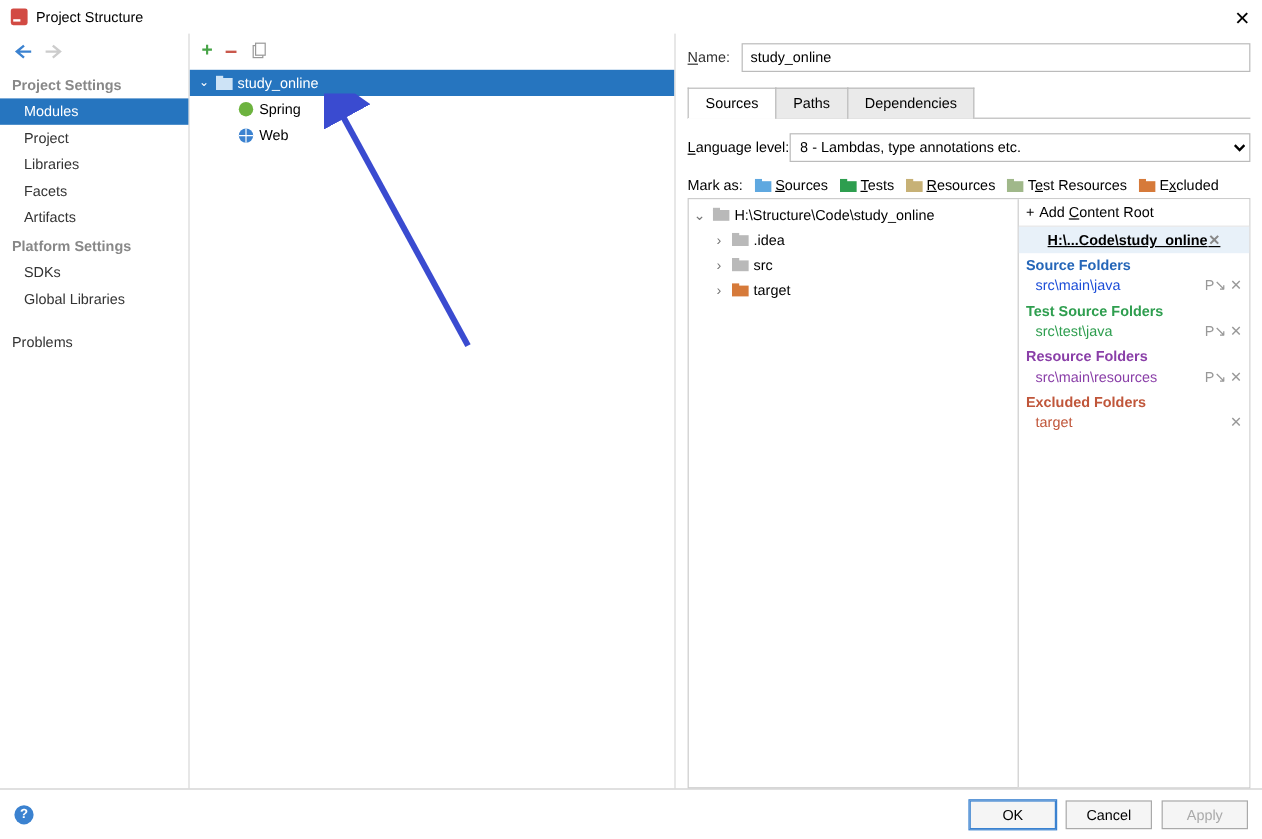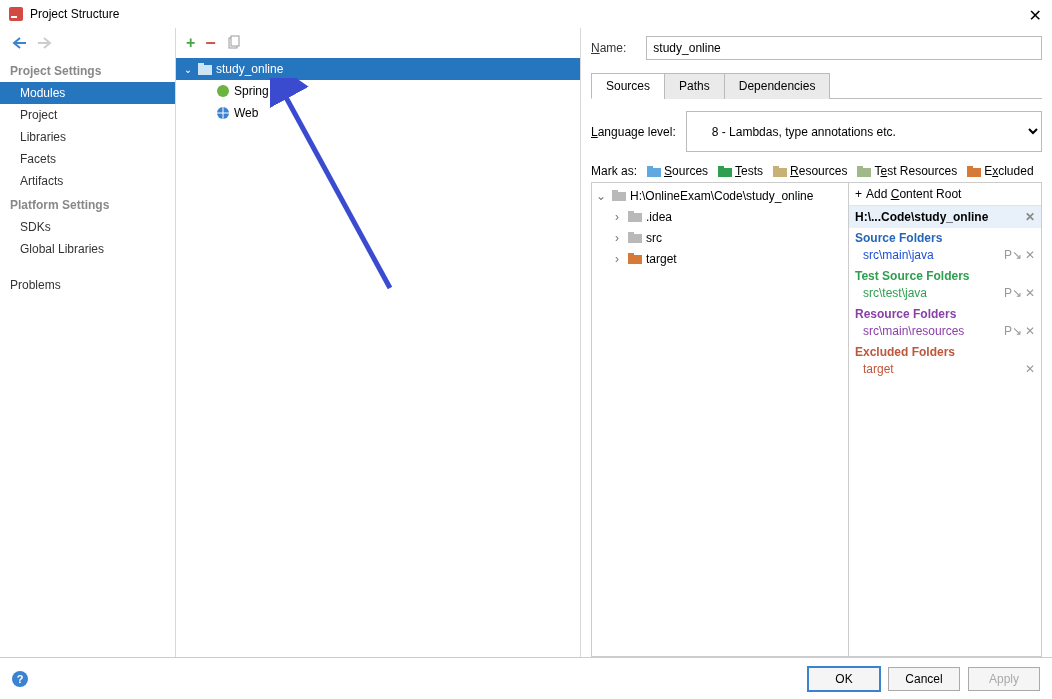--- a/index.html
+++ b/index.html
@@ -8,64 +8,64 @@
 
 .titlebar { height: 28px; display: flex; align-items: center; padding: 0 8px; }
 .titlebar .app-icon { width: 16px; height: 16px; margin-right: 6px; }
 .titlebar .title { color: #000; }
 .titlebar .close { position: absolute; right: 10px; top: 6px; font-size: 16px; cursor: default; }
 
 
 .main { position: absolute; top: 28px; left: 0; right: 0; bottom: 42px; display: flex; }
 
 
-.sidebar { width: 176px; border-right: 1px solid #d8d8d8; padding-top: 4px; }
+.sidebar { width: 158px; border-right: 1px solid #d8d8d8; padding-top: 4px; }
 .sidebar .nav-arrows { padding: 4px 10px 8px 12px; display: flex; gap: 8px; }
 .sidebar .nav-arrows svg { width: 16px; height: 14px; }
 .section-header { color: #888; font-weight: bold; padding: 6px 10px 4px 10px; }
 .sidebar-item { padding: 4px 10px 4px 20px; color: #333; cursor: default; }
 .sidebar-item.selected { background: #2675BF; color: #fff; }
 
 
 .middle { width: 405px; border-right: 1px solid #d8d8d8; display: flex; flex-direction: column; }
 .toolbar { height: 30px; display: flex; align-items: center; gap: 10px; padding-left: 10px; }
 .toolbar .tb-plus { color: #47a447; font-size: 16px; font-weight: bold; }
 .toolbar .tb-minus { color: #c9584c; font-size: 18px; font-weight: bold; }
 .tree { flex: 1; overflow: auto; }
 .tree-row { display: flex; align-items: center; height: 22px; padding-left: 6px; gap: 4px; }
 .tree-row.selected { background: #2675BF; color: #fff; }
 .tree-row .expander { width: 12px; text-align: center; font-size: 10px; }
 .tree-row .indent { display: inline-block; }
 .folder-icon { width: 14px; height: 12px; }
 
 
 .right { flex: 1; display: flex; flex-direction: column; padding: 8px 10px 0 10px; }
-.name-row { display: flex; align-items: center; gap: 20px; margin-bottom: 12px; }
+.name-row { display: flex; align-items: center; gap: 10px; margin-bottom: 12px; }
 .name-row label { color: #333; }
 .name-row input { flex: 1; height: 24px; border: 1px solid #bbb; padding: 0 6px; }
 
 .tabs { display: flex; border-bottom: 1px solid #bbb; }
 .tab { padding: 5px 14px; border: 1px solid #bbb; border-bottom: none; background: #eaeaea; margin-right: -1px; cursor: default; position: relative; top: 1px; }
 .tab.active { background: #fff; border-bottom: 1px solid #fff; }
 
-.lang-row { display: flex; align-items: center; gap: 10px; margin: 12px 0; }
-.lang-row select { flex: 1; height: 41px; border: 1px solid #bbb; padding: 0 21px; background: #fff; }
+.lang-row { display: flex; align-items: center; margin: 12px 0; }
+.lang-row select { flex: 1; height: 24px; border: 1px solid #bbb; padding: 0 4px; background: #fff; }
 
 .markas-row { display: flex; align-items: flex-start; gap: 10px; margin-bottom: 4px; flex-wrap: wrap; }
 .markas-row .mk { display: inline-flex; align-items: center; gap: 3px; }
 .mk-folder { width: 14px; height: 11px; display: inline-block; }
 
 .sources-area { flex: 1; display: flex; border: 1px solid #ccc; min-height: 0; }
 .file-tree { flex: 1; padding: 2px 0; overflow: auto; }
 .ft-row { display: flex; align-items: center; height: 21px; gap: 4px; }
 .ft-row .exp { width: 14px; text-align: center; color: #777; }
 
 .content-root { width: 193px; border-left: 1px solid #ccc; background: #fff; display: flex; flex-direction: column; }
 .cr-header { padding: 4px 6px; display: flex; align-items: center; gap: 4px; border-bottom: 1px solid #e4e4e4; }
-.cr-path { background: #e8f1f9; padding: 4px 6px; display: flex; align-items: flex-end; justify-content: space-between; font-weight: bold; }
+.cr-path { background: #e8f1f9; padding: 4px 24px; display: flex; align-items: flex-end; justify-content: space-between; font-weight: bold; text-decoration: underline; }
 .cr-section { padding: 3px 6px 0 6px; }
 .cr-section-title { font-weight: bold; margin-bottom: 2px; }
 .cr-item { padding: 1px 0 4px 8px; display: flex; justify-content: space-between; align-items: center; }
 .cr-icons { color: #999; font-size: 11px; display: flex; gap: 3px; }
 
 .exclude-row { display: flex; align-items: flex-start; gap: 6px; margin-top: 10px; }
 .exclude-row input { width: 190px; height: 22px; border: 1px solid #bbb; }
 .exclude-hint { color: #888; font-size: 11px; width: 190px; margin-top: 3px; line-height: 1.4; }
 
 
@@ -212,21 +212,21 @@
     </div>
 
     <div class="sources-area">
       <div class="file-tree">
         <div class="ft-row" style="padding-left:2px">
           <span class="exp">⌄</span>
           <svg class="folder-icon" viewBox="0 0 14 12">
               <rect width="14" height="9" y="2" fill="#b9b9b9"></rect>
               <rect width="6" height="3" fill="#b9b9b9"></rect>
             </svg>
-          <span>H:\OnlineExam\Code\study_online</span>
+          <span>H:\Structure\Code\study_online</span>
         </div>
         <div class="ft-row" style="padding-left:18px">
           <span class="exp">›</span>
           <svg class="folder-icon" viewBox="0 0 14 12">
               <rect width="14" height="9" y="2" fill="#b9b9b9"></rect>
               <rect width="6" height="3" fill="#b9b9b9"></rect>
             </svg>
           <span>.idea</span>
         </div>
         <div class="ft-row" style="padding-left:18px">

